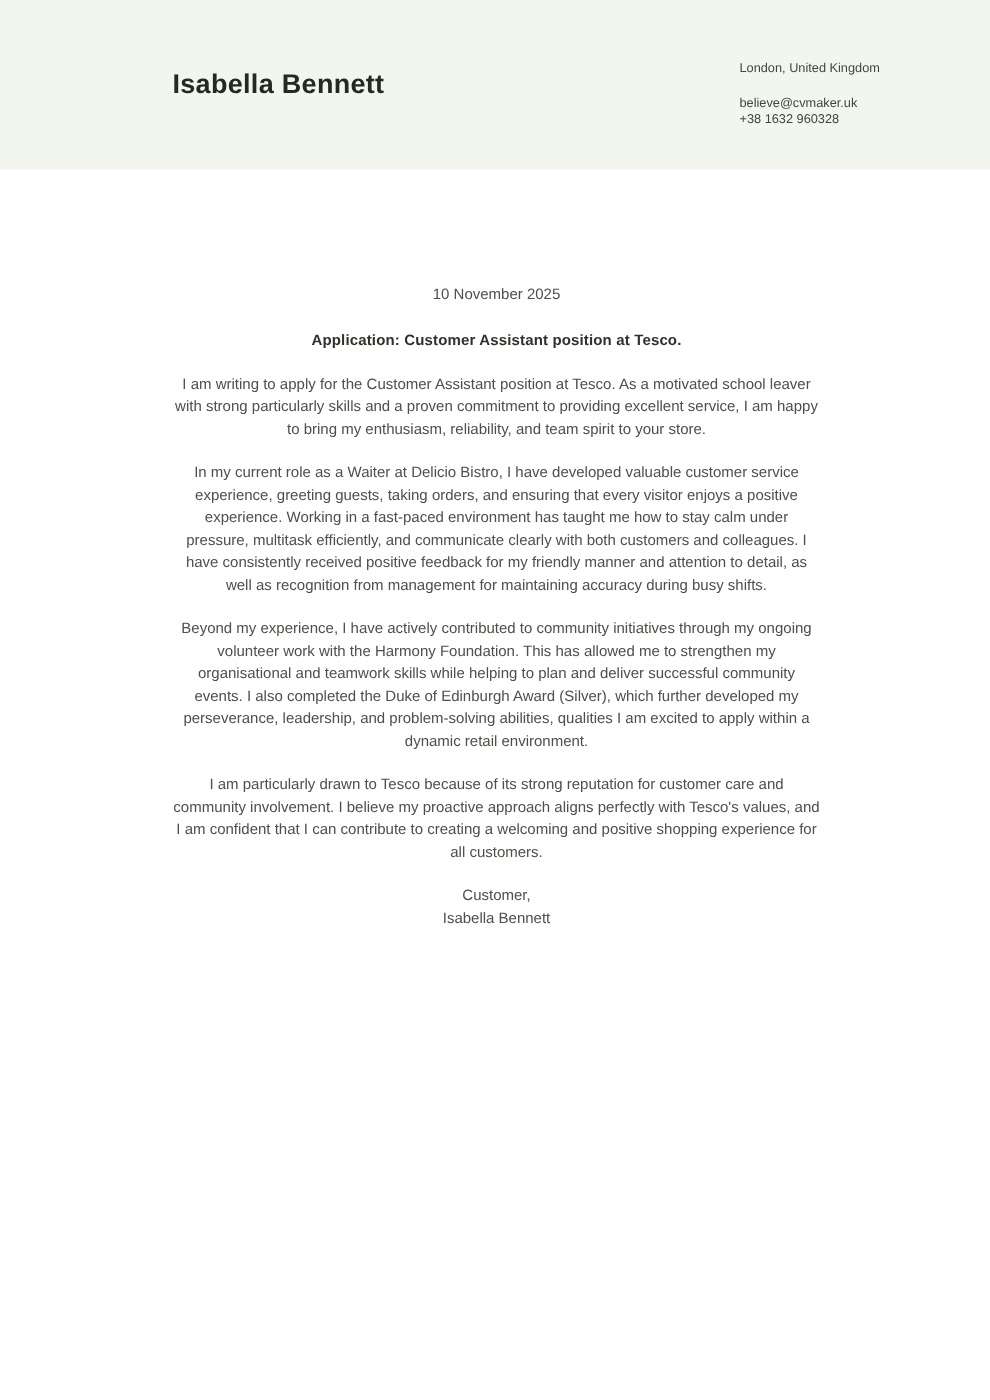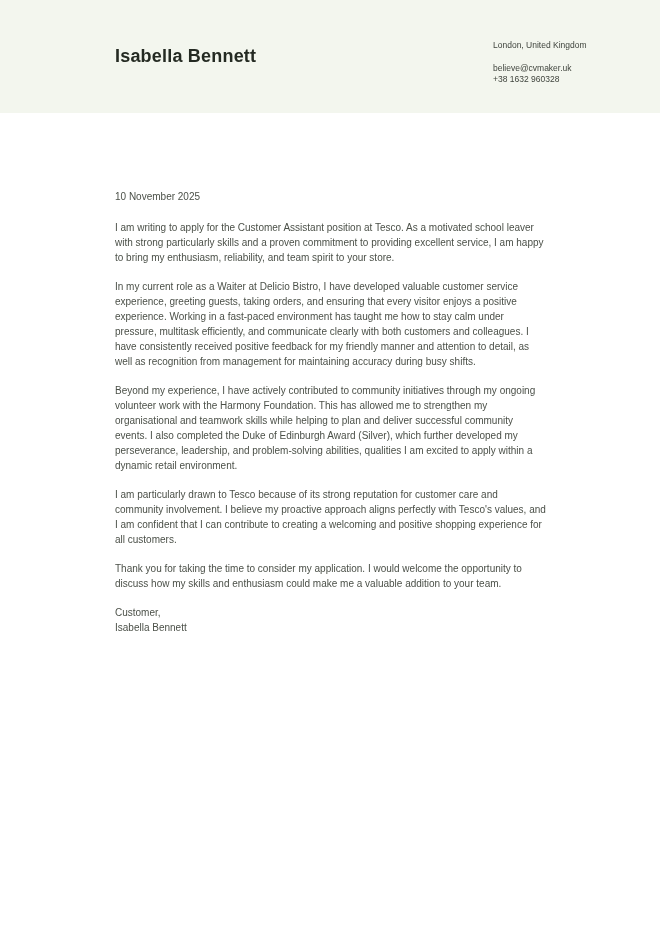--- a/index.html
+++ b/index.html
@@ -44,20 +44,21 @@
     line-height: 11px;
     color: var(--contact-color);
     text-align: left;
     min-width: 102px;
     margin-top: 11px;
   }
   .contact .location { margin-bottom: 12px; }
   .letter {
     padding: 76px 115px 0 115px;
     width: 568px;
+    text-align: center;
   }
   .letter-inner { width: 432px; }
   .letter p {
     font-size: 10px;
     line-height: 15px;
     color: var(--body-color);
     margin: 0 0 14px 0;
   }
   .date { margin-bottom: 16px !important; }
   .subject {
@@ -77,25 +78,25 @@
     <div class="contact">
       <div class="location">London, United Kingdom</div>
       <div class="email">believe@cvmaker.uk</div>
       <div class="phone">+38 1632 960328</div>
     </div>
   </div>
 
   <div class="letter">
     <div class="letter-inner">
       <p class="date">10 November 2025</p>
+      <p class="subject">Application: Customer Assistant position at Tesco.</p>
       <p>I am writing to apply for the Customer Assistant position at Tesco. As a motivated school leaver with strong particularly skills and a proven commitment to providing excellent service, I am happy to bring my enthusiasm, reliability, and team spirit to your store.</p>
       <p>In my current role as a Waiter at Delicio Bistro, I have developed valuable customer service experience, greeting guests, taking orders, and ensuring that every visitor enjoys a positive experience. Working in a fast-paced environment has taught me how to stay calm under pressure, multitask efficiently, and communicate clearly with both customers and colleagues. I have consistently received positive feedback for my friendly manner and attention to detail, as well as recognition from management for maintaining accuracy during busy shifts.</p>
       <p>Beyond my experience, I have actively contributed to community initiatives through my ongoing volunteer work with the Harmony Foundation. This has allowed me to strengthen my organisational and teamwork skills while helping to plan and deliver successful community events. I also completed the Duke of Edinburgh Award (Silver), which further developed my perseverance, leadership, and problem-solving abilities, qualities I am excited to apply within a dynamic retail environment.</p>
       <p>I am particularly drawn to Tesco because of its strong reputation for customer care and community involvement. I believe my proactive approach aligns perfectly with Tesco's values, and I am confident that I can contribute to creating a welcoming and positive shopping experience for all customers.</p>
-      <p>Thank you for taking the time to consider my application. I would welcome the opportunity to discuss how my skills and enthusiasm could make me a valuable addition to your team.</p>
       <p class="closing">
         <span class="closing-line">Customer,</span>
         <span class="closing-line">Isabella Bennett</span>
       </p>
     </div>
   </div>
 
 </div>
 
 </body></html>

